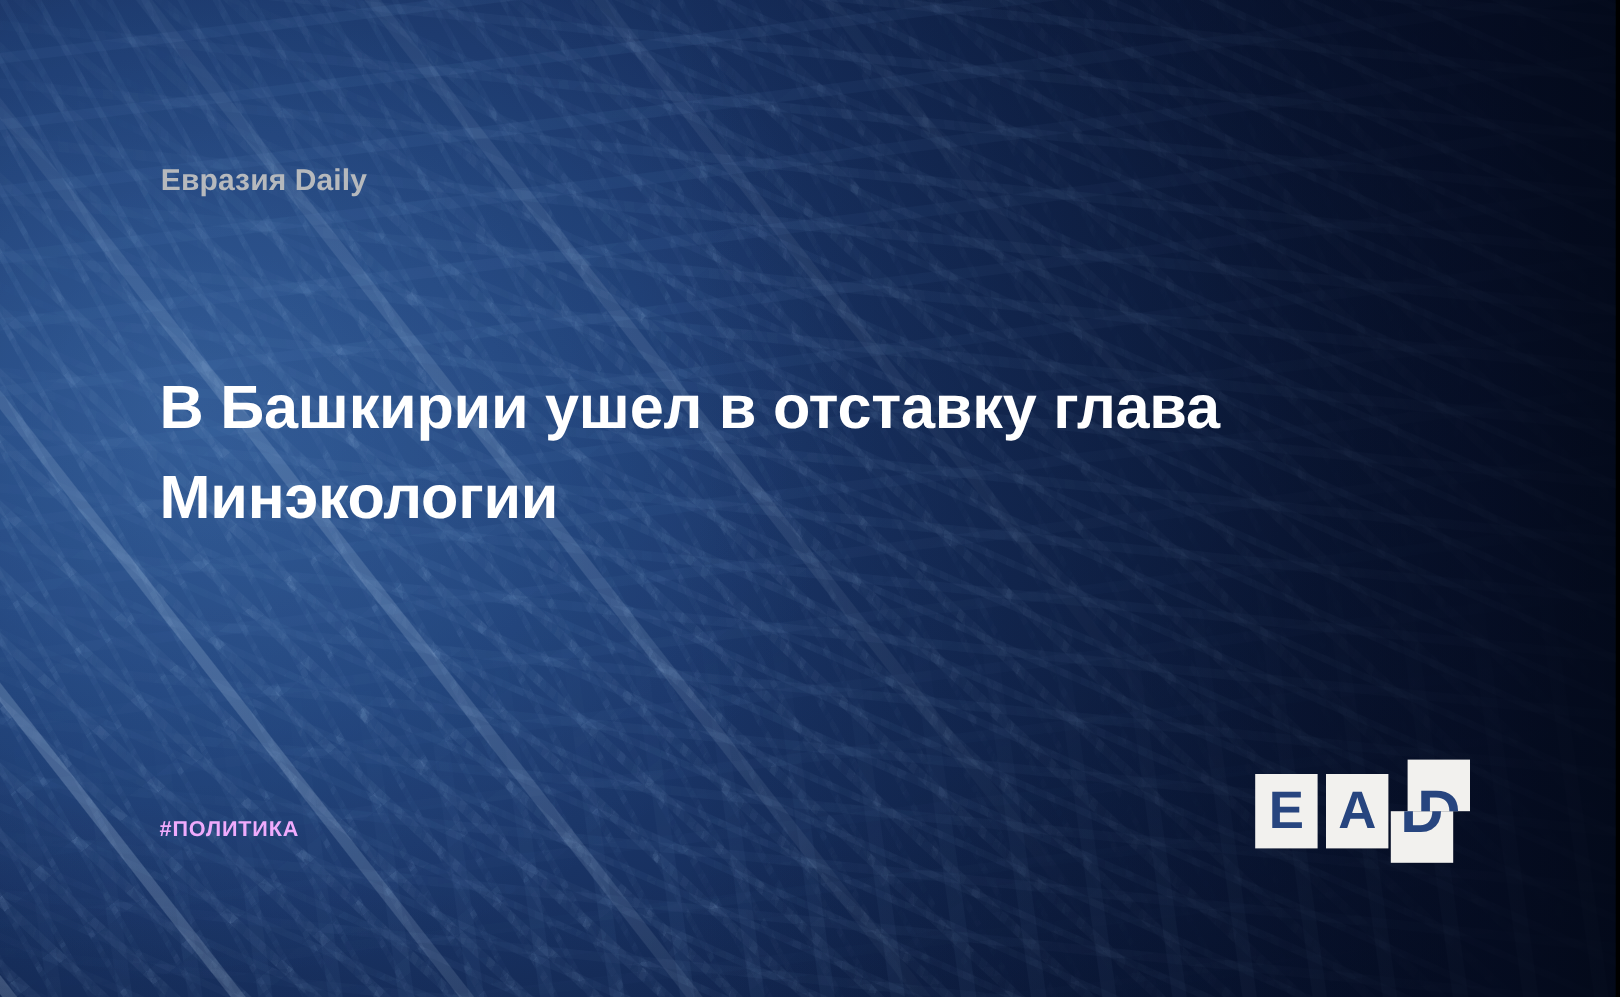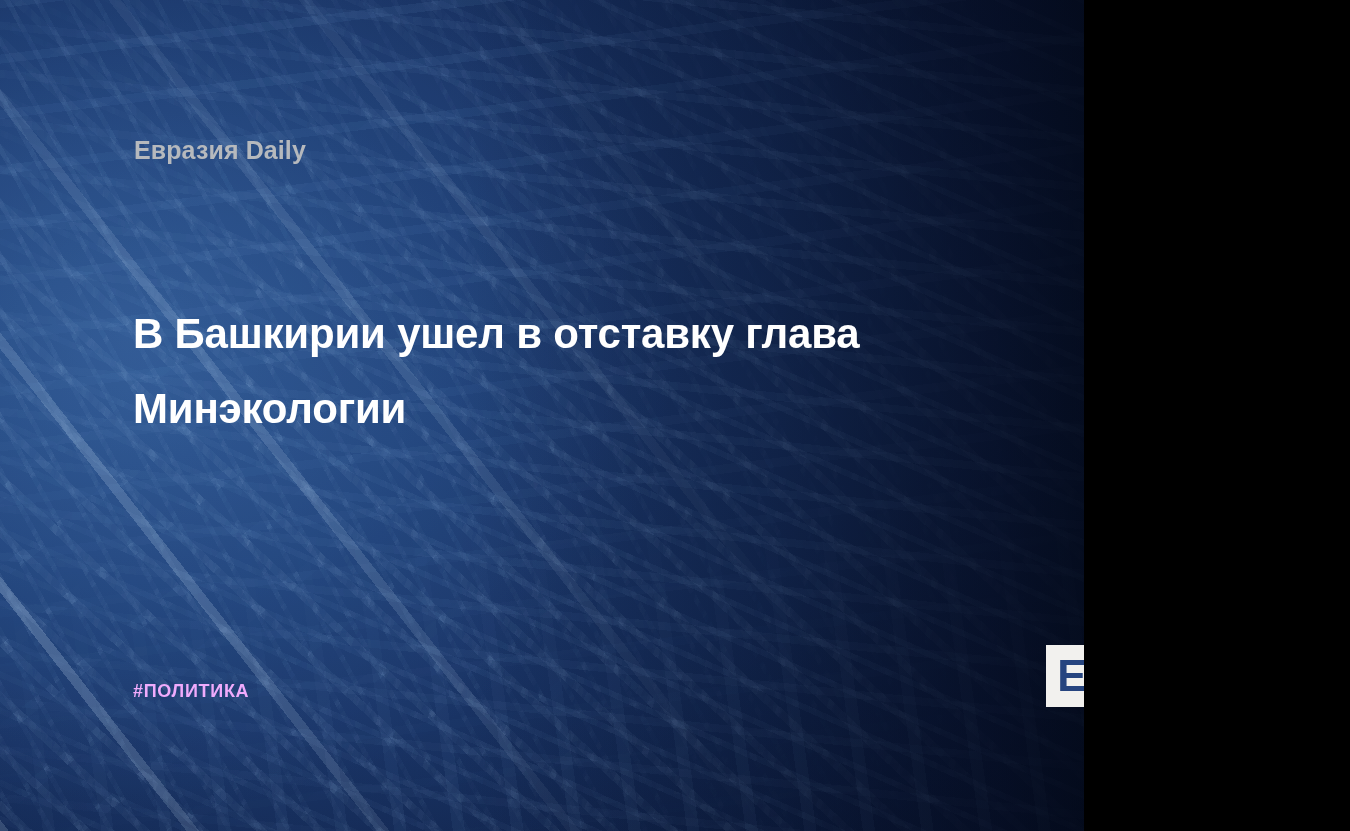--- a/index.html
+++ b/index.html
@@ -7,21 +7,21 @@
     margin: 0;
     padding: 0;
     background: #000;
   }
   body {
     font-family: "Liberation Sans", "DejaVu Sans", sans-serif;
   }
 
   .card {
     position: relative;
-    width: 1084px;
+    width: 1346px;
     height: 831px;
     overflow: hidden;
     background: #0d2050;
   }
 
   
   .bg {
     position: absolute;
     inset: 0;
     overflow: hidden;
@@ -203,21 +203,21 @@
     letter-spacing: .1px;
     color: #b6b9bd;
     white-space: nowrap;
   }
 
   .headline {
     position: absolute;
     left: 133px;
     top: 268px;
     width: 960px;
-    font-size: 42px;
+    font-size: 51px;
     line-height: 75px;
     font-weight: bold;
     color: #ffffff;
     letter-spacing: -0.2px;
   }
 
   .hashtag {
     position: absolute;
     left: 133px;
     top: 681px;

